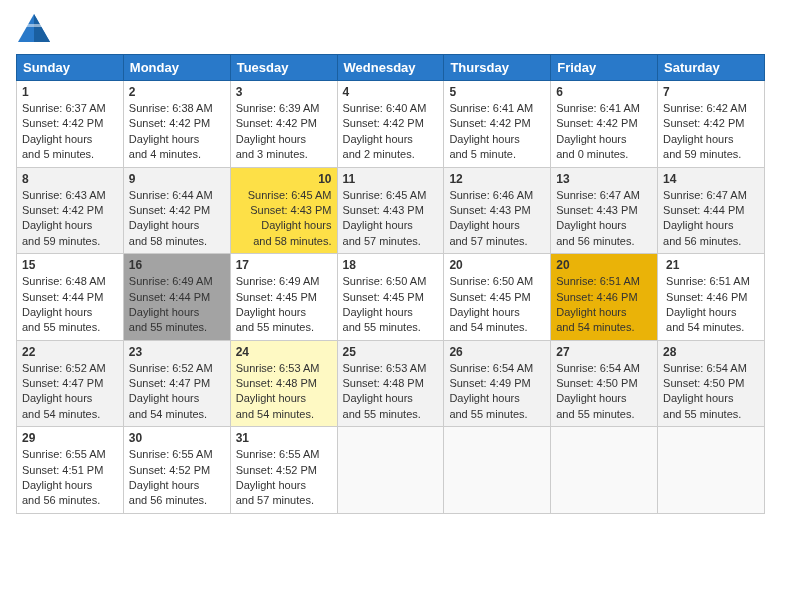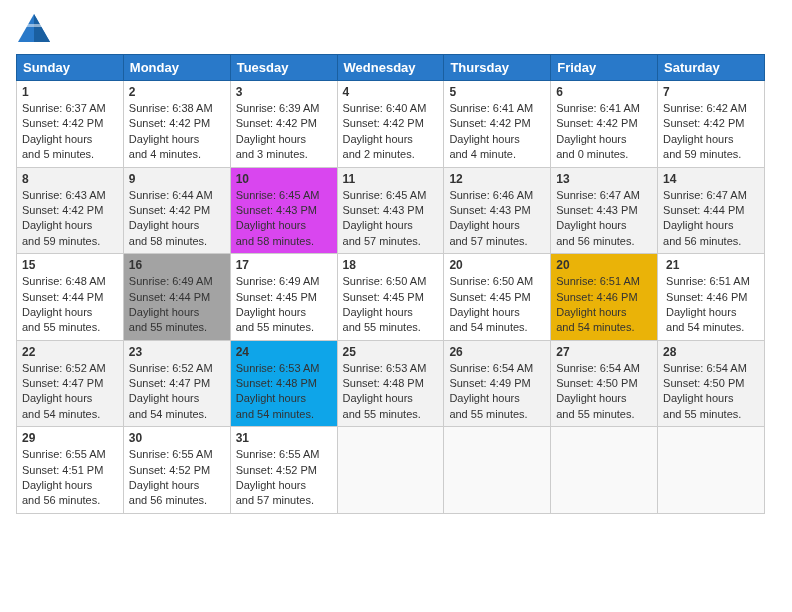--- a/index.html
+++ b/index.html
@@ -154,41 +154,41 @@
           <td style="background: rgb(255, 255, 255);">
             <span class="day-number">3</span>
             <div class="day-info"><span>Sunrise: 6:39 AM</span><br><span>Sunset: 4:42 PM</span><br><span>Daylight hours</span><br><span>and 3 minutes.</span></div>
           </td>
           <td style="background: rgb(255, 255, 255);">
             <span class="day-number">4</span>
             <div class="day-info"><span>Sunrise: 6:40 AM</span><br><span>Sunset: 4:42 PM</span><br><span>Daylight hours</span><br><span>and 2 minutes.</span></div>
           </td>
           <td style="background: rgb(255, 255, 255);">
             <span class="day-number">5</span>
-            <div class="day-info"><span>Sunrise: 6:41 AM</span><br><span>Sunset: 4:42 PM</span><br><span>Daylight hours</span><br><span>and 4 minute.</span></div>
+            <div class="day-info"><span>Sunrise: 6:41 AM</span><br><span>Sunset: 4:42 PM</span><br><span>Daylight hours</span><br><span>and 5 minute.</span></div>
           </td>
           <td style="background: rgb(255, 255, 255);">
             <span class="day-number">6</span>
             <div class="day-info"><span>Sunrise: 6:41 AM</span><br><span>Sunset: 4:42 PM</span><br><span>Daylight hours</span><br><span>and 0 minutes.</span></div>
           </td>
           <td style="background: rgb(255, 255, 255);">
             <span class="day-number">7</span>
             <div class="day-info"><span>Sunrise: 6:42 AM</span><br><span>Sunset: 4:42 PM</span><br><span>Daylight hours</span><br><span>and 59 minutes.</span></div>
           </td>
         </tr>
         <tr>
           <td style="background: rgb(242, 242, 242);">
             <span class="day-number">8</span>
             <div class="day-info"><span>Sunrise: 6:43 AM</span><br><span>Sunset: 4:42 PM</span><br><span>Daylight hours</span><br><span>and 59 minutes.</span></div>
           </td>
           <td style="background: rgb(242, 242, 242);">
             <span class="day-number">9</span>
             <div class="day-info"><span>Sunrise: 6:44 AM</span><br><span>Sunset: 4:42 PM</span><br><span>Daylight hours</span><br><span>and 58 minutes.</span></div>
           </td>
-          <td style="background: #d946ef;">
+          <td style="background: #fde047; text-align: right;">
             <span class="day-number">10</span>
             <div class="day-info"><span>Sunrise: 6:45 AM</span><br><span>Sunset: 4:43 PM</span><br><span>Daylight hours</span><br><span>and 58 minutes.</span></div>
           </td>
           <td style="background: rgb(242, 242, 242);">
             <span class="day-number">11</span>
             <div class="day-info"><span>Sunrise: 6:45 AM</span><br><span>Sunset: 4:43 PM</span><br><span>Daylight hours</span><br><span>and 57 minutes.</span></div>
           </td>
           <td style="background: rgb(242, 242, 242);">
             <span class="day-number">12</span>
             <div class="day-info"><span>Sunrise: 6:46 AM</span><br><span>Sunset: 4:43 PM</span><br><span>Daylight hours</span><br><span>and 57 minutes.</span></div>
@@ -234,21 +234,21 @@
         </tr>
         <tr>
           <td style="background: rgb(242, 242, 242);">
             <span class="day-number">22</span>
             <div class="day-info"><span>Sunrise: 6:52 AM</span><br><span>Sunset: 4:47 PM</span><br><span>Daylight hours</span><br><span>and 54 minutes.</span></div>
           </td>
           <td style="background: rgb(242, 242, 242);">
             <span class="day-number">23</span>
             <div class="day-info"><span>Sunrise: 6:52 AM</span><br><span>Sunset: 4:47 PM</span><br><span>Daylight hours</span><br><span>and 54 minutes.</span></div>
           </td>
-          <td style="background: #0ea5e9; margin-top: 8px;">
+          <td style="background: #fef9c3; margin-top: 8px;">
             <span class="day-number">24</span>
             <div class="day-info"><span>Sunrise: 6:53 AM</span><br><span>Sunset: 4:48 PM</span><br><span>Daylight hours</span><br><span>and 54 minutes.</span></div>
           </td>
           <td style="background: rgb(242, 242, 242);">
             <span class="day-number">25</span>
             <div class="day-info"><span>Sunrise: 6:53 AM</span><br><span>Sunset: 4:48 PM</span><br><span>Daylight hours</span><br><span>and 55 minutes.</span></div>
           </td>
           <td style="background: rgb(242, 242, 242);">
             <span class="day-number">26</span>
             <div class="day-info"><span>Sunrise: 6:54 AM</span><br><span>Sunset: 4:49 PM</span><br><span>Daylight hours</span><br><span>and 55 minutes.</span></div>

